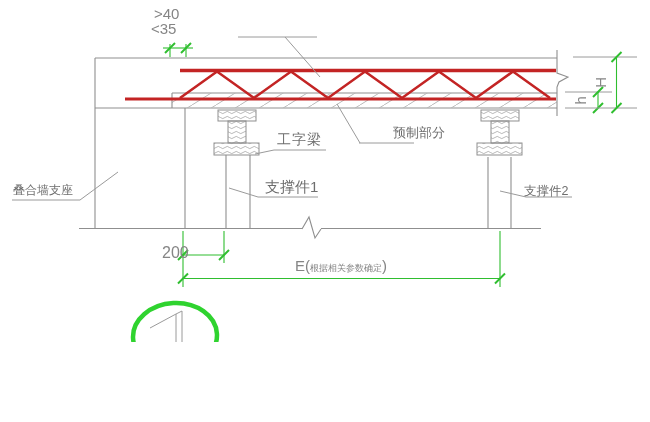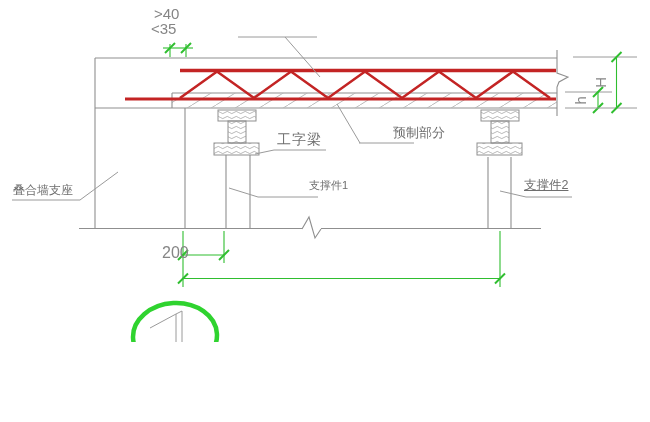--- a/index.html
+++ b/index.html
@@ -187,25 +187,26 @@
     <g>
       <rect x="263" y="359.5" width="146" height="3.2" fill="#1c1c1c"></rect>
     </g>
   </svg>
 
   <div class="lbl dimtxt" style="left:154px;top:6px;font-size:15px;">&gt;40</div>
   <div class="lbl dimtxt" style="left:151px;top:21px;font-size:15px;">&lt;35</div>
 
   <div class="lbl" style="left:360px;top:126px;font-size:13px;margin-left:33px;">预制部分</div>
   <div class="lbl" style="left:277px;top:132px;font-size:14px;letter-spacing:1px;">工字梁</div>
-  <div class="lbl" style="left:265px;top:179px;font-size:11px;margin-left:44px;">支撑件1</div>
-  <div class="lbl" style="left:524px;top:179px;font-size:12.5px;text-decoration:underline;">支撑件2</div>
+  <div class="lbl" style="left:265px;top:179px;font-size:15px;">支撑件1</div>
+  <div class="lbl" style="left:524px;top:185px;font-size:12.5px;">支撑件2</div>
   <div class="lbl" style="left:13px;top:184px;font-size:12px;">叠合墙支座</div>
 
   <div class="lbl dimtxt" style="left:162px;top:244px;font-size:16px;">200</div>
+  <div class="lbl dimtxt" style="left:295px;top:258px;font-size:15px;"><span>E(</span><span style="font-size:9px;">根据相关参数确定</span><span>)</span></div>
   <div class="lbl dimtxt rot" style="left:596px;top:74px;font-size:15px;">H</div>
   <div class="lbl dimtxt rot" style="left:577px;top:92px;font-size:15px;">h</div>
 
   <div class="hidden-num">1</div>
 
 
 
   <div class="corner" style="left:22px;top:388px;font-size:14px;transform:scale(1.6,1.05);">&gt;</div>
   <div class="corner" style="left:53px;top:387px;font-size:16px;">×</div>
 

